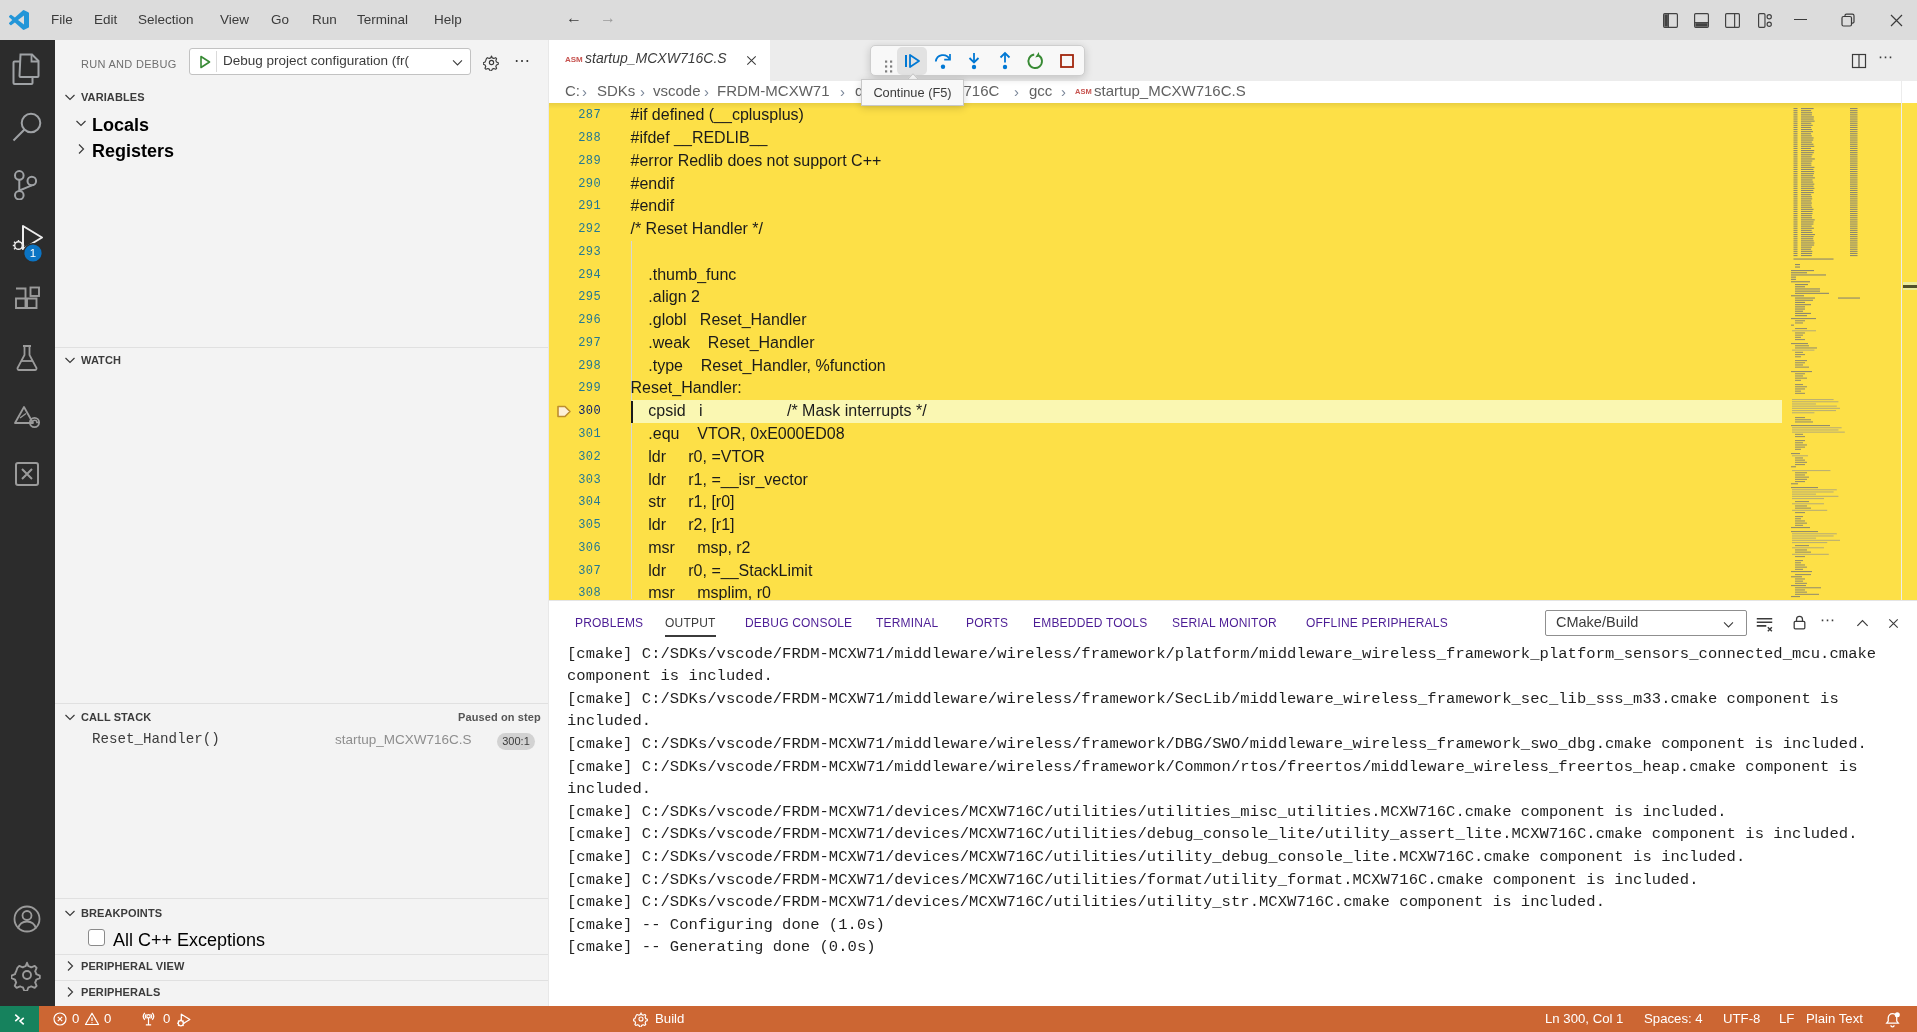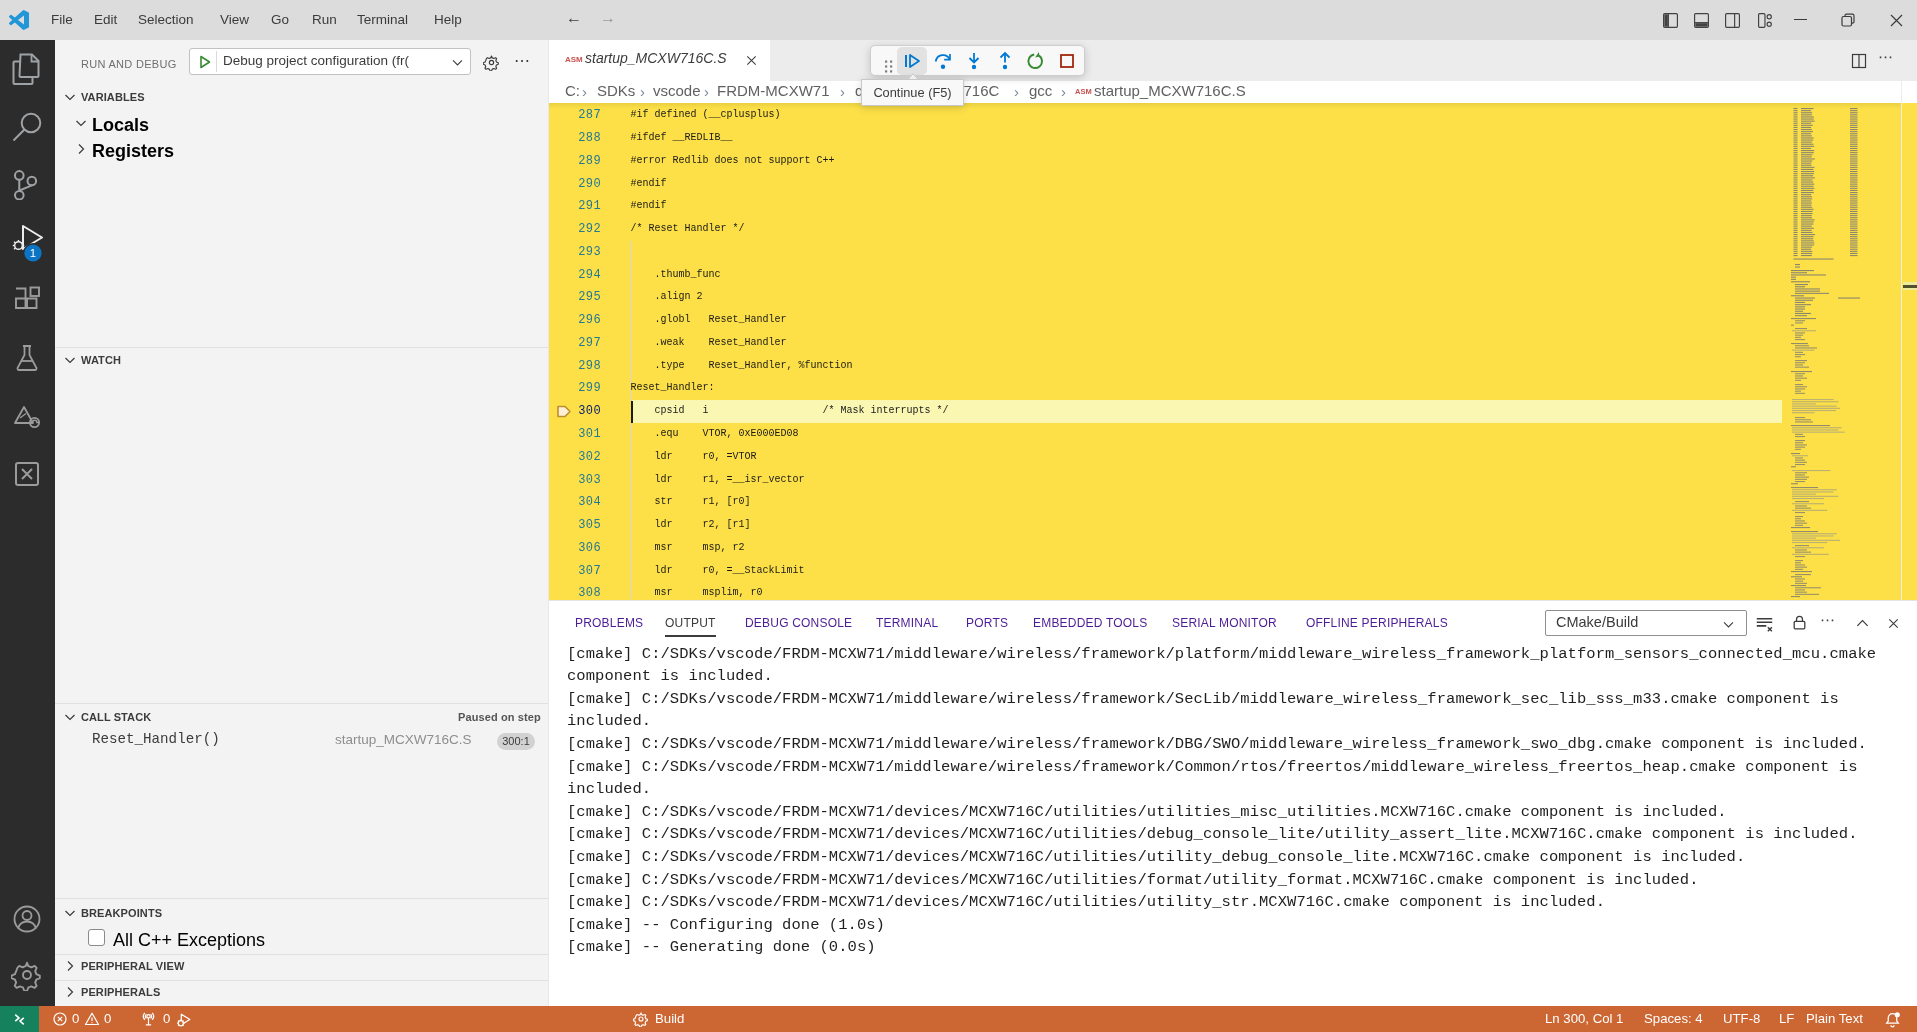--- a/index.html
+++ b/index.html
@@ -22,21 +22,21 @@
   .sec-sep { position:absolute; left:0; width:493px; height:1px; background:#E0E0E0; }
   .sec-head { position:absolute; font-size:11px; font-weight:700; color:#3B3B3B; letter-spacing:.1px; }
   .chev { position:absolute; width:16px; height:16px; }
   .side-label { position:absolute; font-size:18px; color:#000000; }
 
   
   #editor { left:548px; top:40px; width:1369px; height:560px; background:#fde047; }
   #tabstrip { position:absolute; left:0; top:0; width:1369px; height:41px; background:#ECECEC; }
   #tab1 { position:absolute; left:0; top:0; width:222px; height:41px; background:#fff; }
   #breadcrumb { position:absolute; left:0; top:41px; width:1369px; height:22px; background:#fff; font-size:15px; color:#616161; }
-  .codeline { position:absolute; left:82.5px; width:1160px; height:22.76px; font-family:Liberation Mono, monospace; font-size:10px; line-height:22.76px; white-space:pre; color:#1B1B1B; }
+  .codeline { position:absolute; left:82.5px; width:1160px; height:22.76px; font-family:Liberation Sans, sans-serif; font-size:16px; line-height:22.76px; white-space:pre; color:#1B1B1B; }
   .lnum { position:absolute; width:53px; letter-spacing:0.4px; text-align:right; font-family:"Liberation Mono", monospace; font-size:12px; line-height:22.76px; color:#237893; }
 
   
   #panel { left:548px; top:600px; width:1369px; height:406px; background:#fff; border-top:1px solid #E5E5E5; }
   .ptab { position:absolute; top:2px; height:40px; line-height:40px; font-size:12px; color:#4c1d95; letter-spacing:.2px; }
   .bcv { position:absolute; top:2px; color:#7A8699; font-size:15px; } .pout { position:absolute; font-family:"Liberation Mono", monospace; font-size:15.5px; white-space:pre; color:#1F1F1F; letter-spacing:0.05px; }
 
   
   #statusbar { left:0; top:1006px; width:1917px; height:26px; background:#CC6633; color:#fff; font-size:13.2px; }
   .sb { position:absolute; top:0; height:26px; line-height:26px; color:#fff; }

